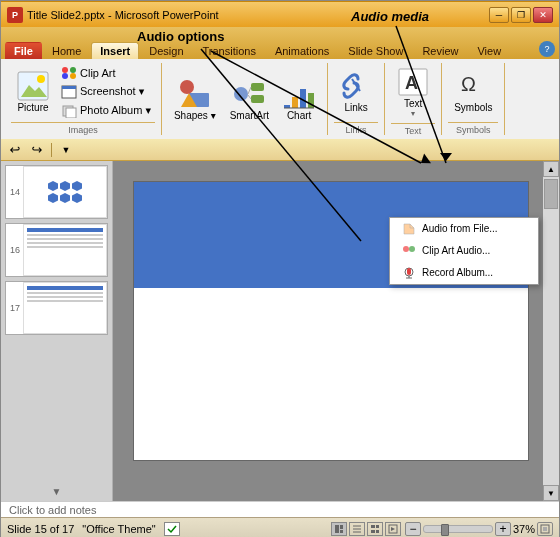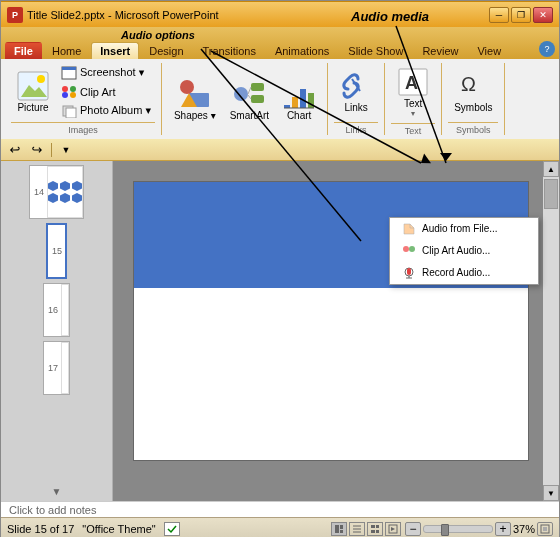--- a/index.html
+++ b/index.html
@@ -40,21 +40,21 @@
 
     
     .quick-toolbar { height: 22px; background: linear-gradient(to bottom, #f5e8b0, #e8d090); border-bottom: 1px solid #c8a040; display: flex; align-items: center; padding: 0 4px; gap: 2px; }
     .qt-btn { width: 20px; height: 18px; display: flex; align-items: center; justify-content: center; cursor: pointer; font-size: 11px; }
     .qt-sep { width: 1px; height: 14px; background: #b09040; margin: 0 2px; }
 
     
     .main-area { display: flex; height: calc(537px - 26px - 48px - 22px - 24px - 22px); }
 
     
-    .slide-panel { width: 112px; background: #d0d0d0; border-right: 1px solid #b0b0b0; overflow-y: auto; padding: 4px; display: flex; flex-direction: column; gap: 4px; align-items: center; }
+    .slide-panel { width: 112px; background: #d0d0d0; border-right: 1px solid #b0b0b0; overflow-y: auto; padding: 4px; display: flex; flex-direction: column; gap: 4px; }
     .slide-thumb { border: 1px solid #aaa; background: white; cursor: pointer; display: flex; align-items: center; gap: 3px; }
     .slide-num { font-size: 9px; color: #666; min-width: 14px; text-align: right; }
     .slide-img { flex: 1; height: 52px; background: white; border: 1px solid #ddd; position: relative; overflow: hidden; }
     .slide-img-active { border: 2px solid #4472C4; }
 
     
     .work-area { flex: 1; background: #888; position: relative; overflow: hidden; }
     .slide-view { position: absolute; top: 20px; left: 20px; right: 30px; bottom: 40px; background: white; border: 1px solid #666; display: flex; flex-direction: column; }
     .slide-top-bar { height: 38%; background: #4472C4; }
     .slide-body { flex: 1; background: white; }
@@ -123,36 +123,36 @@
               <rect x="1" y="1" width="30" height="28" rx="2" fill="#e8f4ff" stroke="#aaa" stroke-width="1"></rect>
               <polygon points="4,26 12,14 18,20 22,16 30,26" fill="#a0c860"></polygon>
               <circle cx="24" cy="8" r="4" fill="#ffd700"></circle>
             </svg>
           </div>
           <span class="label">Picture</span>
         </div>
         <div class="ribbon-group-col">
           <div class="ribbon-btn-small">
             <svg width="16" height="14">
-                <rect x="1" y="1" width="14" height="12" fill="white" stroke="#555" stroke-width="1"></rect>
-                <rect x="1" y="1" width="14" height="3" fill="#4472C4"></rect>
-              </svg>
-            <span>Screenshot ▾</span>
-          </div>
-          <div class="ribbon-btn-small">
-            <svg width="16" height="14">
                 <circle cx="4" cy="4" r="3" fill="#f04040"></circle>
                 <circle cx="12" cy="4" r="3" fill="#40a040"></circle>
                 <circle cx="4" cy="10" r="3" fill="#4040f0"></circle>
                 <circle cx="12" cy="10" r="3" fill="#f0a000"></circle>
               </svg>
             <span>Clip Art</span>
           </div>
           <div class="ribbon-btn-small">
             <svg width="16" height="14">
+                <rect x="1" y="1" width="14" height="12" fill="white" stroke="#555" stroke-width="1"></rect>
+                <rect x="1" y="1" width="14" height="3" fill="#4472C4"></rect>
+              </svg>
+            <span>Screenshot ▾</span>
+          </div>
+          <div class="ribbon-btn-small">
+            <svg width="16" height="14">
                 <rect x="2" y="2" width="10" height="10" fill="#ddd" stroke="#999" stroke-width="1"></rect>
                 <rect x="5" y="4" width="10" height="10" fill="#fff" stroke="#999" stroke-width="1"></rect>
               </svg>
             <span>Photo Album ▾</span>
           </div>
         </div>
       </div>
       <div class="ribbon-group-label">Images</div>
     </div>
 
@@ -268,29 +268,20 @@
               <div style="width:10px;height:10px;background:#4472C4;clip-path:polygon(50% 0%,100% 25%,100% 75%,50% 100%,0% 75%,0% 25%);"></div>
               <div style="width:10px;height:10px;background:#4472C4;clip-path:polygon(50% 0%,100% 25%,100% 75%,50% 100%,0% 75%,0% 25%);"></div>
               <div style="width:10px;height:10px;background:#4472C4;clip-path:polygon(50% 0%,100% 25%,100% 75%,50% 100%,0% 75%,0% 25%);"></div>
               <div style="width:10px;height:10px;background:#4472C4;clip-path:polygon(50% 0%,100% 25%,100% 75%,50% 100%,0% 75%,0% 25%);"></div>
               <div style="width:10px;height:10px;background:#4472C4;clip-path:polygon(50% 0%,100% 25%,100% 75%,50% 100%,0% 75%,0% 25%);"></div>
             </div>
           </div>
         </div>
       </div>
 
-      <div class="slide-thumb" style="border:2px solid #4472C4;">
-        <span class="slide-num">15</span>
-        <div class="slide-img slide-img-active" style="border:none;">
-          <div style="width:100%;height:100%;background:#4472C4;display:flex;flex-direction:column;">
-            <div style="height:40%;background:#4472C4;"></div>
-            <div style="flex:1;background:white;"></div>
-          </div>
-        </div>
-      </div>
 
       <div class="slide-thumb">
         <span class="slide-num">16</span>
         <div class="slide-img">
           <div style="padding:3px;display:flex;flex-direction:column;gap:2px;height:100%;">
             <div style="height:4px;background:#4472C4;"></div>
             <div style="height:2px;background:#ccc;"></div>
             <div style="height:2px;background:#ccc;"></div>
             <div style="height:2px;background:#ccc;"></div>
             <div style="height:2px;background:#ccc;"></div>
@@ -411,27 +402,27 @@
         </svg>
       <span>Clip Art Audio...</span>
     </div>
     <div class="dropdown-item">
       <svg width="14" height="12">
           <circle cx="7" cy="5" r="4" fill="none" stroke="#666" stroke-width="1"></circle>
           <rect x="5" y="1" width="4" height="7" rx="2" fill="#e04040"></rect>
           <line x1="7" y1="9" x2="7" y2="11" stroke="#666" stroke-width="1"></line>
           <line x1="4" y1="11" x2="10" y2="11" stroke="#666" stroke-width="1"></line>
         </svg>
-      <span>Record Audio...</span>
+      <span>Record Album...</span>
     </div>
   </div>
 
   <div class="annotations-overlay">
 
-    <div style="position:absolute; top:28px; left:120px; font-size:11px; font-weight:bold; font-style:italic; color:#000;">
+    <div style="position:absolute; top:28px; left:136px; font-size:13px; font-weight:bold; color:#000;">
       <span>Audio options</span>
     </div>
 
     <svg style="position:absolute;top:0;left:0;width:560px;height:537px;pointer-events:none;">
 
       <line x1="210" y1="50" x2="420" y2="162" stroke="#000" stroke-width="1.5"></line>
       <polygon points="420,162 414,154 426,154" fill="#000" transform="rotate(55,420,162)"></polygon>
 
       <line x1="200" y1="48" x2="360" y2="240" stroke="#000" stroke-width="1.5"></line>
 

